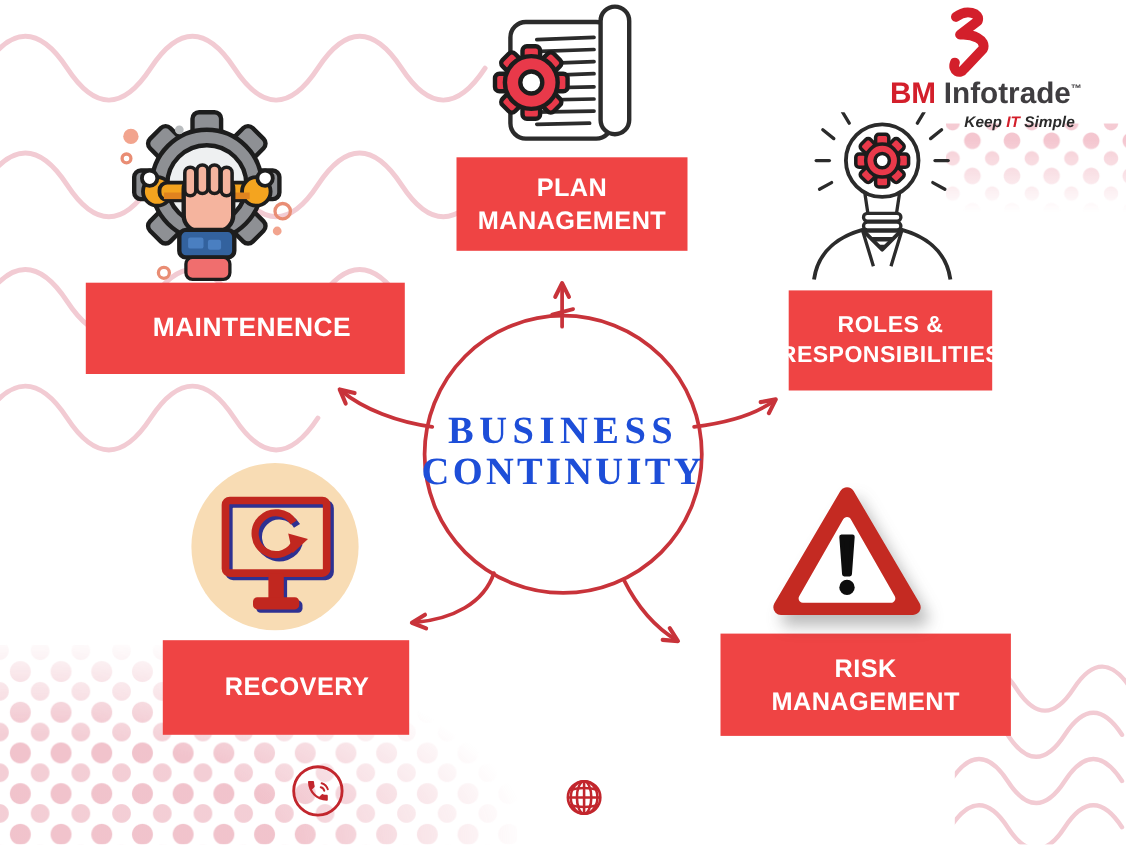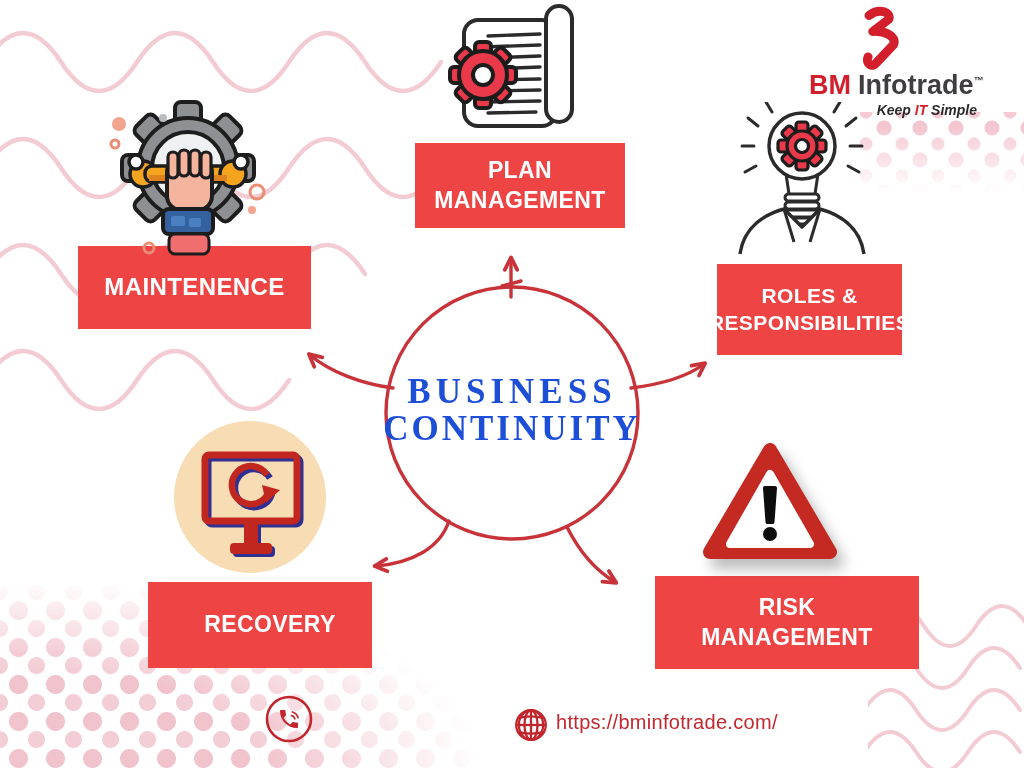--- a/index.html
+++ b/index.html
@@ -32,21 +32,21 @@
     mask-image:linear-gradient(to bottom,#000 18%,transparent 96%);
   }
 
   
   .node{
     position:absolute;background:#ef4444;color:#ffffff;
     display:flex;align-items:center;justify-content:center;
     font-weight:bold;text-align:center;white-space:pre-line;
     line-height:1.28;letter-spacing:.4px;
   }
-  .node.maintenance{left:78px;top:246px;width:233px;height:83px;font-size:24px;}
+  .node.maintenance{left:78px;top:257px;width:278px;height:83px;font-size:24px;padding-left:12px;}
   .node.plan{left:415px;top:143px;width:210px;height:85px;font-size:23px;}
   .node.roles{left:717px;top:264px;width:185px;height:91px;font-size:21px;}
   .node.recovery{left:148px;top:582px;width:204px;height:86px;font-size:23px;padding-left:20px;}
   .node.risk{left:655px;top:576px;width:264px;height:93px;font-size:23px;}
 
   
   .center-title{
     left:332px;top:374px;width:360px;text-align:center;
     font-family:"Liberation Serif",serif;font-weight:bold;color:#1d4ed8;
     line-height:1.05;
@@ -293,15 +293,14 @@
     <g fill="none" stroke="#c2262d" stroke-width="2.2">
       <circle cx="18" cy="18" r="14"></circle>
       <ellipse cx="18" cy="18" rx="6.2" ry="14"></ellipse>
       <ellipse cx="18" cy="18" rx="11.5" ry="14"></ellipse>
       <line x1="18" y1="4" x2="18" y2="32"></line>
       <path d="M5.5,11.5 Q18,8 30.5,11.5"></path>
       <path d="M4.2,18 L31.8,18"></path>
       <path d="M5.5,24.5 Q18,28 30.5,24.5"></path>
     </g>
   </svg>
-  <div class="abs website">https://bminfotrade.com/</div>
 
 </div>
 
 </body></html>

